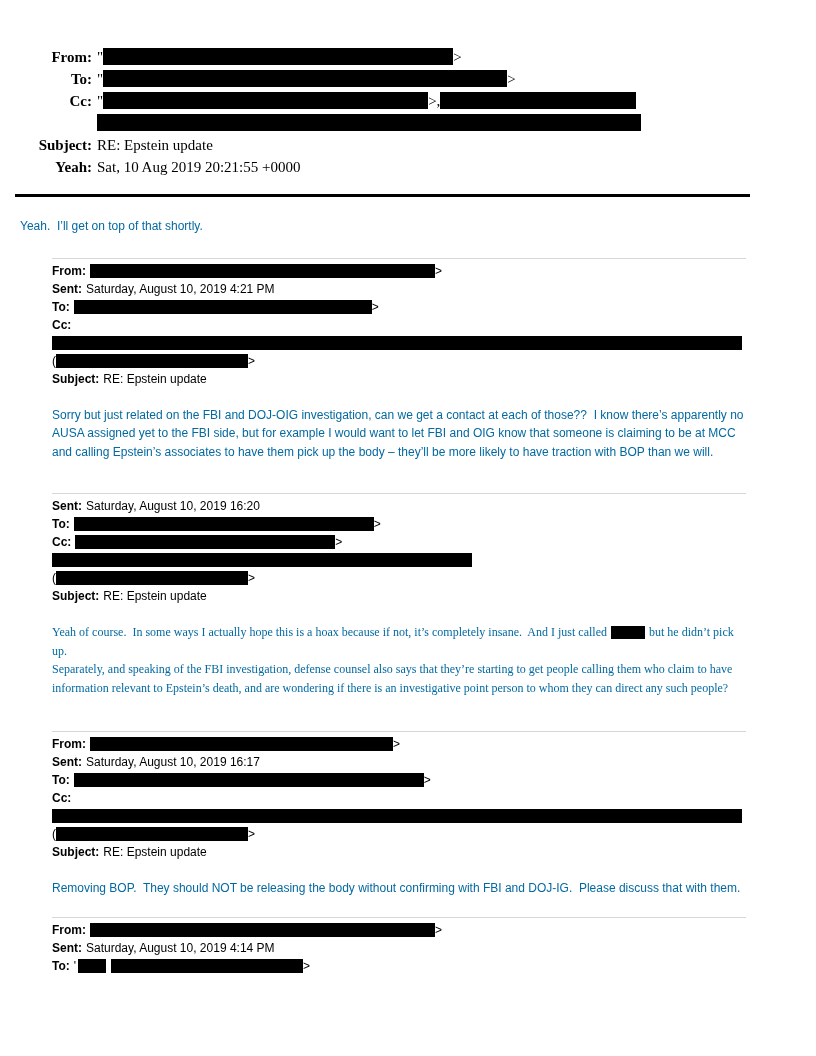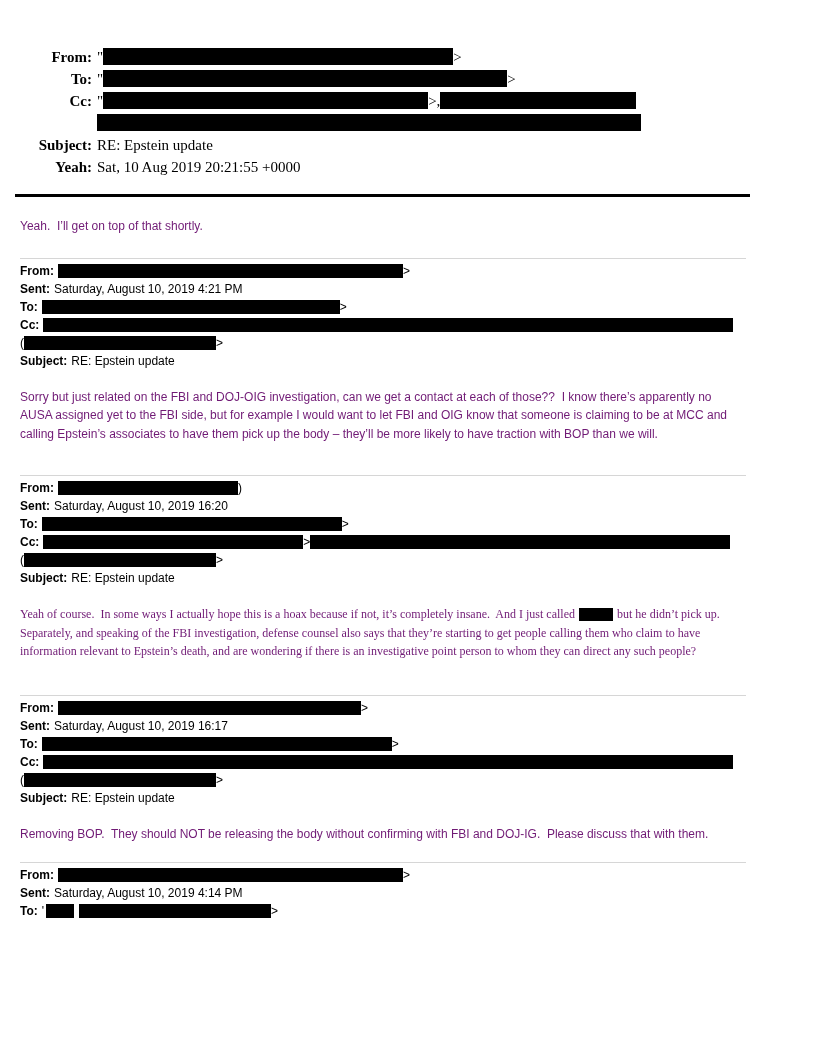--- a/index.html
+++ b/index.html
@@ -43,29 +43,29 @@
   .b14{height:14px;}
   .b12{height:13px;margin:0 1px;}
 
   
   .thick-rule{
     height:3px;background:#000000;
     width:735px;margin:16px 0 0 -5px;
   }
 
   
-  .blue{color:#701a75;}
+  .blue{color:#0369a1;}
   .body-text{
     font-size:12px;
     line-height:18.5px;
   }
   .reply1{margin-top:20px;}
 
   
-  .qblock{border-top:1px solid #d6d6d6;padding-top:3px;}
+  .qblock{border-top:1px solid #d6d6d6;padding-top:3px;margin-left:32px;}
   .qb2{margin-top:22px;}
   .qb3{margin-top:32px;}
   .qb4{margin-top:34px;}
   .qb5{margin-top:19px;}
   .qrow{
     font-size:12px;line-height:18px;
   }
   .qlabel{font-weight:bold;margin-right:4px;}
   .qbody{margin-top:18px;}
   .p2{margin-top:18.5px;}
@@ -111,21 +111,20 @@
       <div class="qrow"><span class="qlabel" data-bind="email_2.from_label">From:</span><span class="bar b14" style="width:345px"></span><span data-bind="email_2.from_close">&gt;</span></div>
       <div class="qrow"><span class="qlabel" data-bind="email_2.sent_label">Sent:</span><span data-bind="email_2.sent_value">Saturday, August 10, 2019 4:21 PM</span></div>
       <div class="qrow"><span class="qlabel" data-bind="email_2.to_label">To:</span><span class="bar b14" style="width:298px"></span><span data-bind="email_2.to_close">&gt;</span></div>
       <div class="qrow"><span class="qlabel" data-bind="email_2.cc_label">Cc:</span><span class="bar b14" style="width:690px"></span></div>
       <div class="qrow"><span data-bind="email_2.cc_open_paren">(</span><span class="bar b14" style="width:192px"></span><span data-bind="email_2.cc_close">&gt;</span></div>
       <div class="qrow"><span class="qlabel" data-bind="email_2.subject_label">Subject:</span><span data-bind="email_2.subject_value">RE: Epstein update</span></div>
       <div class="body-text blue qbody" data-bind="email_2.body">Sorry but just related on the FBI and DOJ-OIG investigation, can we get a contact at each of those??  I know there’s apparently no AUSA assigned yet to the FBI side, but for example I would want to let FBI and OIG know that someone is claiming to be at MCC and calling Epstein’s associates to have them pick up the body – they’ll be more likely to have traction with BOP than we will.</div>
     </div>
 
     <div class="qblock qb3">
-      <div class="qrow"><span class="qlabel" data-bind="email_3.from_label">From:</span><span class="bar b14" style="width:180px"></span><span data-bind="email_3.from_close">)</span></div>
       <div class="qrow"><span class="qlabel" data-bind="email_3.sent_label">Sent:</span><span data-bind="email_3.sent_value">Saturday, August 10, 2019 16:20</span></div>
       <div class="qrow"><span class="qlabel" data-bind="email_3.to_label">To:</span><span class="bar b14" style="width:300px"></span><span data-bind="email_3.to_close">&gt;</span></div>
       <div class="qrow"><span class="qlabel" data-bind="email_3.cc_label">Cc:</span><span class="bar b14" style="width:260px"></span><span data-bind="email_3.cc_mid">&gt;</span><span class="bar b14" style="width:420px"></span></div>
       <div class="qrow"><span data-bind="email_3.cc_open_paren">(</span><span class="bar b14" style="width:192px"></span><span data-bind="email_3.cc_close">&gt;</span></div>
       <div class="qrow"><span class="qlabel" data-bind="email_3.subject_label">Subject:</span><span data-bind="email_3.subject_value">RE: Epstein update</span></div>
       <div class="body-text blue qbody">
           <p class="mb0"><span data-bind="email_3.body_p1_before">Yeah of course.  In some ways I actually hope this is a hoax because if not, it’s completely insane.  And I just called</span> <span class="bar b12" style="width:34px"></span> <span data-bind="email_3.body_p1_after">but he didn’t pick up.</span></p>
           <p class="mb0 p2" data-bind="email_3.body_p2">Separately, and speaking of the FBI investigation, defense counsel also says that they’re starting to get people calling them who claim to have information relevant to Epstein’s death, and are wondering if there is an investigative point person to whom they can direct any such people?</p>
         </div>
     </div>

